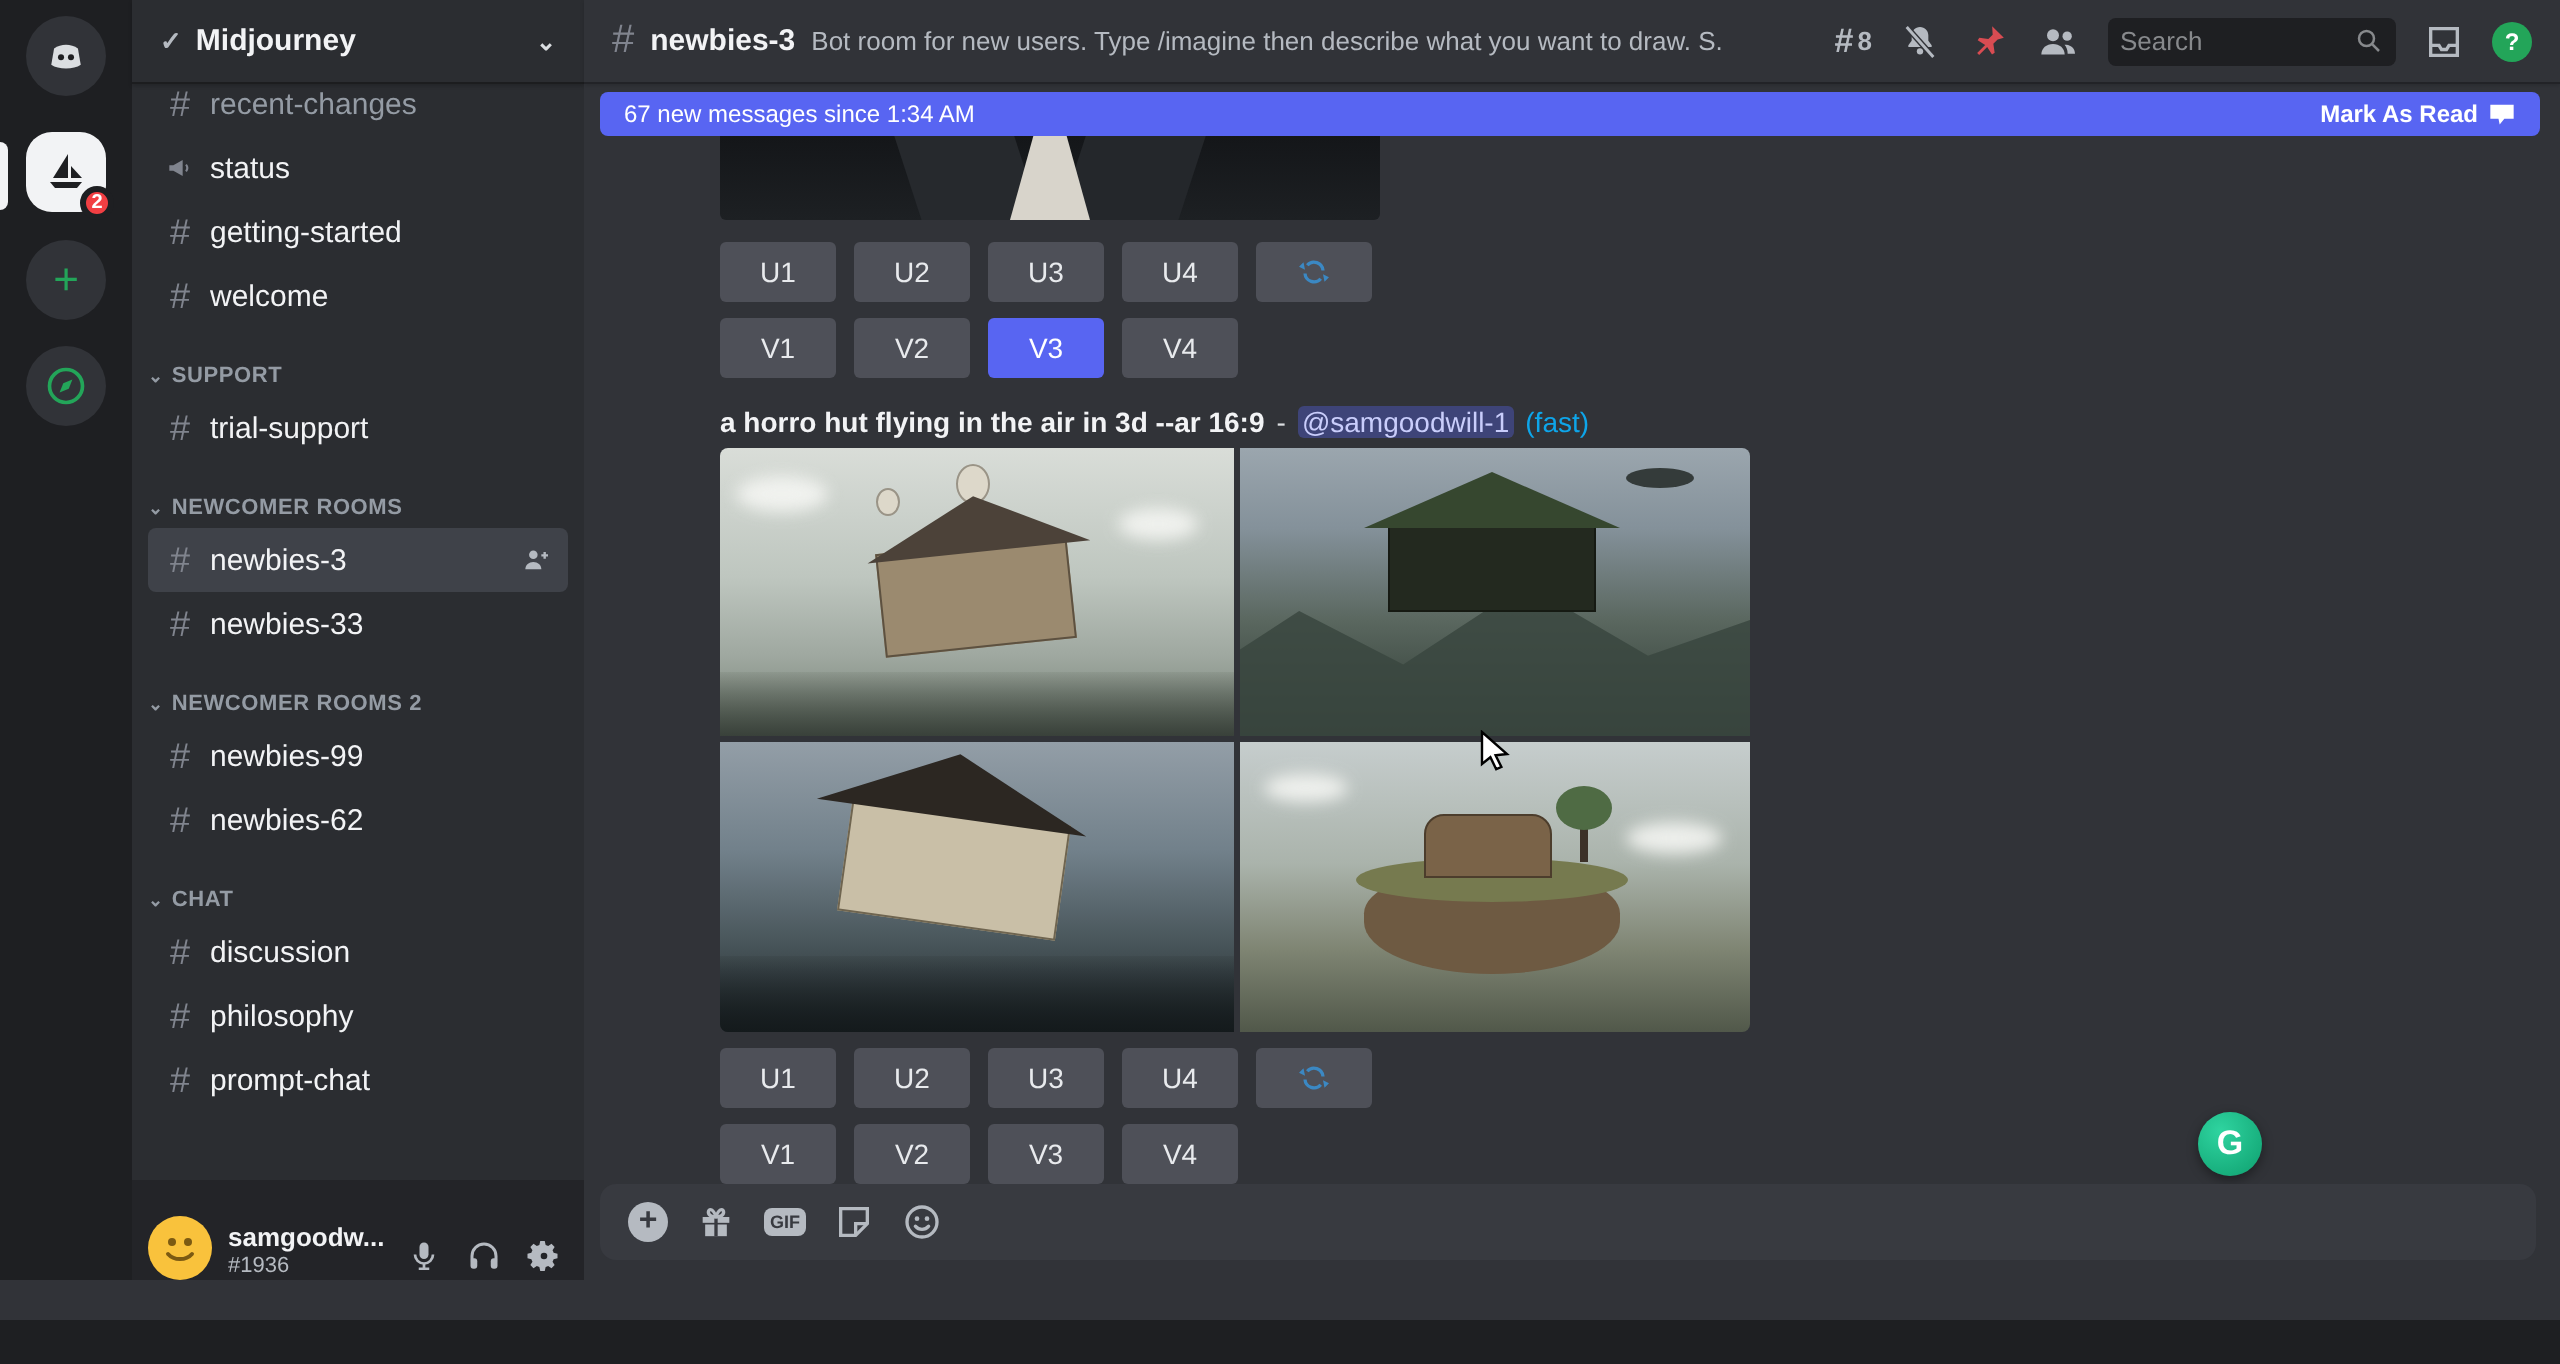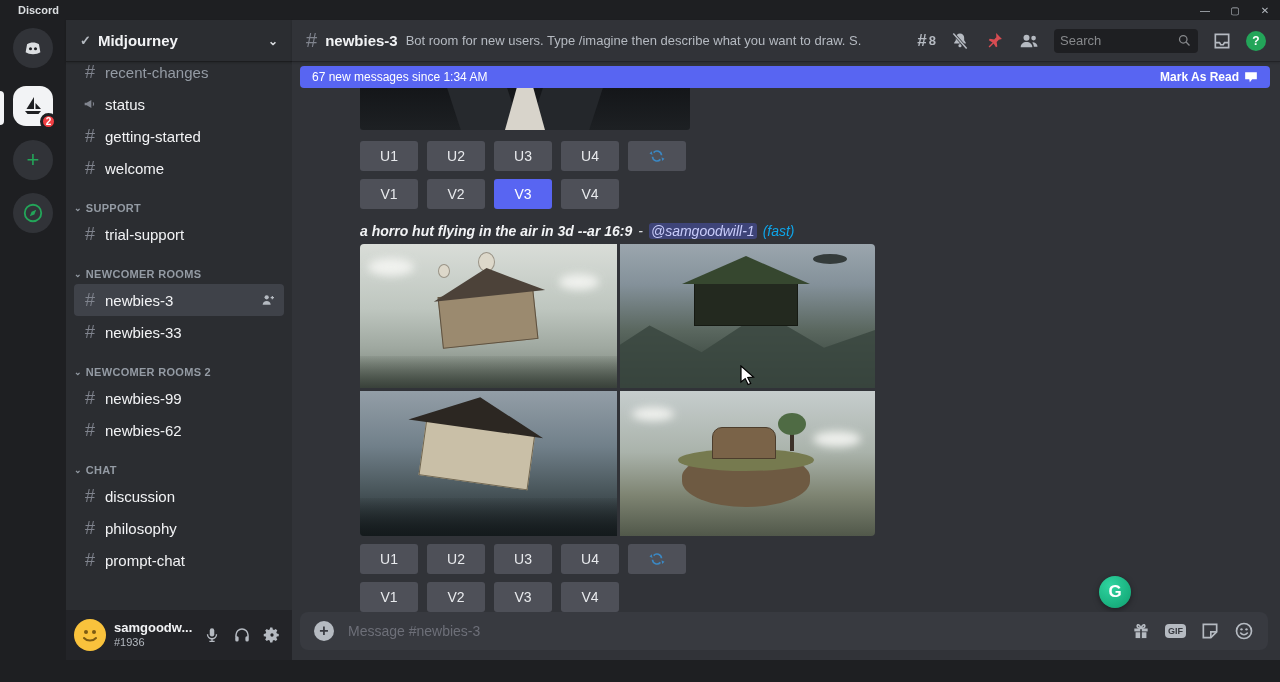--- a/index.html
+++ b/index.html
@@ -34,21 +34,21 @@
   .channel .hash{color:#80848e;font-size:18px;font-weight:400;width:16px;text-align:center;}
   .channel.read{color:#949ba4;font-weight:400;}
   .channel.active{background:#3f4249;}
   .channel.clipped{margin-top:-14px;}
   .channel .invite{margin-left:auto;display:flex;}
   .group-label{margin-top:14px;height:20px;display:flex;align-items:center;gap:4px;color:#949ba4;font-size:11px;font-weight:700;letter-spacing:.3px;cursor:pointer;}
   .group-label .gchev{font-size:9px;}
   .chan-icon{width:16px;display:flex;justify-content:center;}
 
   
-  .user-panel{position:absolute;left:0;right:0;bottom:0;height:50px;background:#232428;display:flex;align-items:center;padding:0 8px;gap:8px;}
+  .user-panel{position:absolute;left:0;right:0;bottom:0;height:50px;background:#232428;display:flex;align-items:flex-end;padding:0 8px;gap:8px;}
   .avatar{width:32px;height:32px;border-radius:50%;background:#f9c23c;position:relative;flex-shrink:0;cursor:pointer;}
   .user-names{line-height:1.15;overflow:hidden;}
   .user-name{color:#f2f3f5;font-size:13px;font-weight:700;white-space:nowrap;}
   .user-tag{color:#b5bac1;font-size:11px;}
   .user-actions{margin-left:auto;display:flex;gap:6px;}
   .user-actions .ubtn{width:24px;height:24px;display:flex;align-items:center;justify-content:center;cursor:pointer;border-radius:4px;}
 
   
   .main{flex:1;display:flex;flex-direction:column;position:relative;background:#313338;min-width:0;}
   .main-header{height:42px;display:flex;align-items:center;gap:8px;padding:0 14px;border-bottom:1px solid rgba(0,0,0,.3);box-shadow:0 1px 2px rgba(0,0,0,.15);flex-shrink:0;}
@@ -71,21 +71,21 @@
   .shirt{position:absolute;left:140px;top:-30px;width:50px;height:72px;background:#d8d4cb;clip-path:polygon(50% 0,10% 100%,90% 100%);}
   .lapel-l{position:absolute;left:92px;top:-20px;width:60px;height:70px;background:#26292d;transform:skewX(18deg);}
   .lapel-r{position:absolute;left:178px;top:-20px;width:60px;height:70px;background:#24272b;transform:skewX(-18deg);}
 
   .btn-row{display:flex;gap:9px;margin-top:11px;}
   .btn-row + .btn-row{margin-top:8px;}
   .mj-btn{min-width:58px;height:30px;background:#4e5058;border:none;border-radius:3px;color:#e8eaed;font-size:14px;font-weight:500;font-family:"Liberation Sans",sans-serif;cursor:pointer;display:flex;align-items:center;justify-content:center;}
   .mj-btn.primary{background:#5865f2;color:#fff;}
 
   .msg2{margin-top:14px;}
-  .prompt-line{display:flex;align-items:center;gap:6px;font-size:14px;color:#dbdee1;font-style:italic;}
+  .prompt-line{display:flex;align-items:center;gap:6px;font-size:14px;color:#dbdee1;}
   .prompt{color:#f2f3f5;font-weight:700;}
   .mention{background:rgba(88,101,242,.35);color:#c9cdfb;border-radius:3px;padding:0 2px;font-weight:500;cursor:pointer;}
   .speed{color:#0ea5e9;}
 
   .grid{margin-top:5px;width:515px;display:grid;grid-template-columns:257px 255px;grid-template-rows:144px 145px;gap:3px;border-radius:4px;overflow:hidden;}
   .gimg{position:relative;overflow:hidden;cursor:pointer;}
   .img-a{background:linear-gradient(180deg,#d9ddd8 0%,#bec6bf 45%,#9fa8a0 72%,#737e72 100%);}
   .img-b{background:linear-gradient(180deg,#9ba6ae 0%,#84919a 28%,#5a675f 60%,#2c3831 100%);}
   .img-c{background:linear-gradient(180deg,#939ea7 0%,#71808a 38%,#4a575c 68%,#20272b 100%);}
   .img-d{background:linear-gradient(180deg,#c6cdcd 0%,#aab3ab 42%,#7e8472 72%,#51584a 100%);}
@@ -110,28 +110,20 @@
   .grammarly{position:absolute;left:807px;top:556px;width:32px;height:32px;border-radius:50%;background:radial-gradient(circle at 35% 30%,#2fd4a0,#0e9f6e);display:flex;align-items:center;justify-content:center;color:#fff;font-size:17px;font-weight:700;box-shadow:0 2px 6px rgba(0,0,0,.4);cursor:pointer;}
 
   .cursor{position:absolute;left:740px;top:365px;z-index:50;pointer-events:none;}
   svg{display:block;}
 </style>
 </head>
 <body>
 
 <div class="window">
 
-  <div class="titlebar">
-    <span>Discord</span>
-    <div class="win-controls">
-      <div class="win-btn">—</div>
-      <div class="win-btn">▢</div>
-      <div class="win-btn">✕</div>
-    </div>
-  </div>
 
   <div class="body-row">
 
     <div class="rail">
       <div class="rail-pill"></div>
       <div class="rail-item rail-home">
         <span>
           <svg width="26" height="26" viewBox="0 0 24 24">
               <path fill="#dbdee1" d="M6.5 8.5c3.2-2.2 7.8-2.2 11 0l1.3 7.5c-3.2 2.3-10.4 2.3-13.6 0z"></path>
               <circle fill="#1e1f22" cx="9.7" cy="12.6" r="1.4"></circle>
@@ -462,21 +454,20 @@
             <button class="mj-btn">V3</button>
             <button class="mj-btn">V4</button>
           </div>
         </div>
       </div>
 
       <div class="grammarly">G</div>
 
       <div class="composer">
         <span class="plus-circle">+</span>
-        <span class="ph">Message #newbies-3</span>
         <div class="composer-icons">
           <span>
             <svg width="20" height="20" viewBox="0 0 24 24">
                 <rect x="4" y="9" width="16" height="3.5" fill="#b5bac1"></rect>
                 <rect x="5.5" y="13.5" width="13" height="7" fill="#b5bac1"></rect>
                 <rect x="11" y="9" width="2" height="11.5" fill="#383a40"></rect>
                 <path fill="none" stroke="#b5bac1" stroke-width="2" d="M12 9C9 9 7 7.5 7.5 5.5 8 3.8 10.5 4 12 9zm0 0c3 0 5-1.5 4.5-3.5C16 3.8 13.5 4 12 9z"></path>
               </svg>
           </span>
           <span class="gif-chip">GIF</span>

